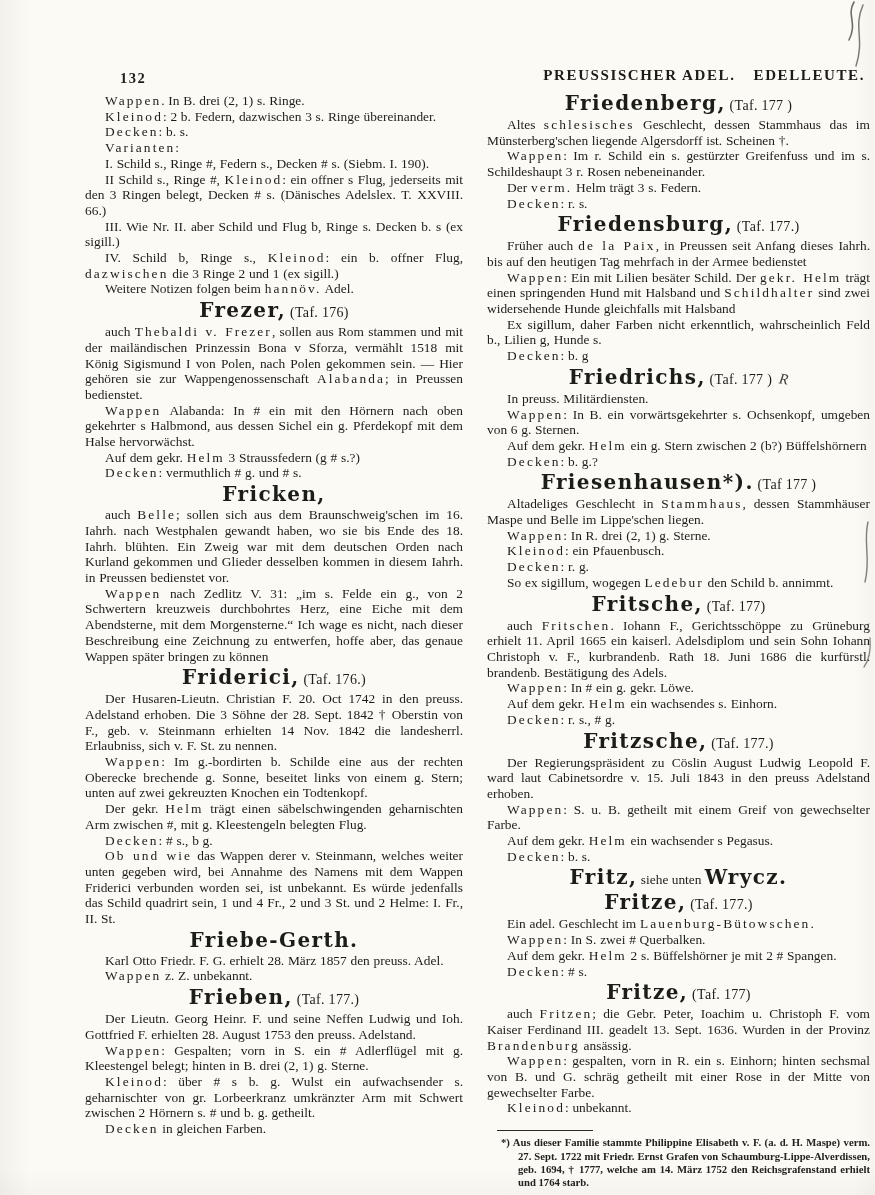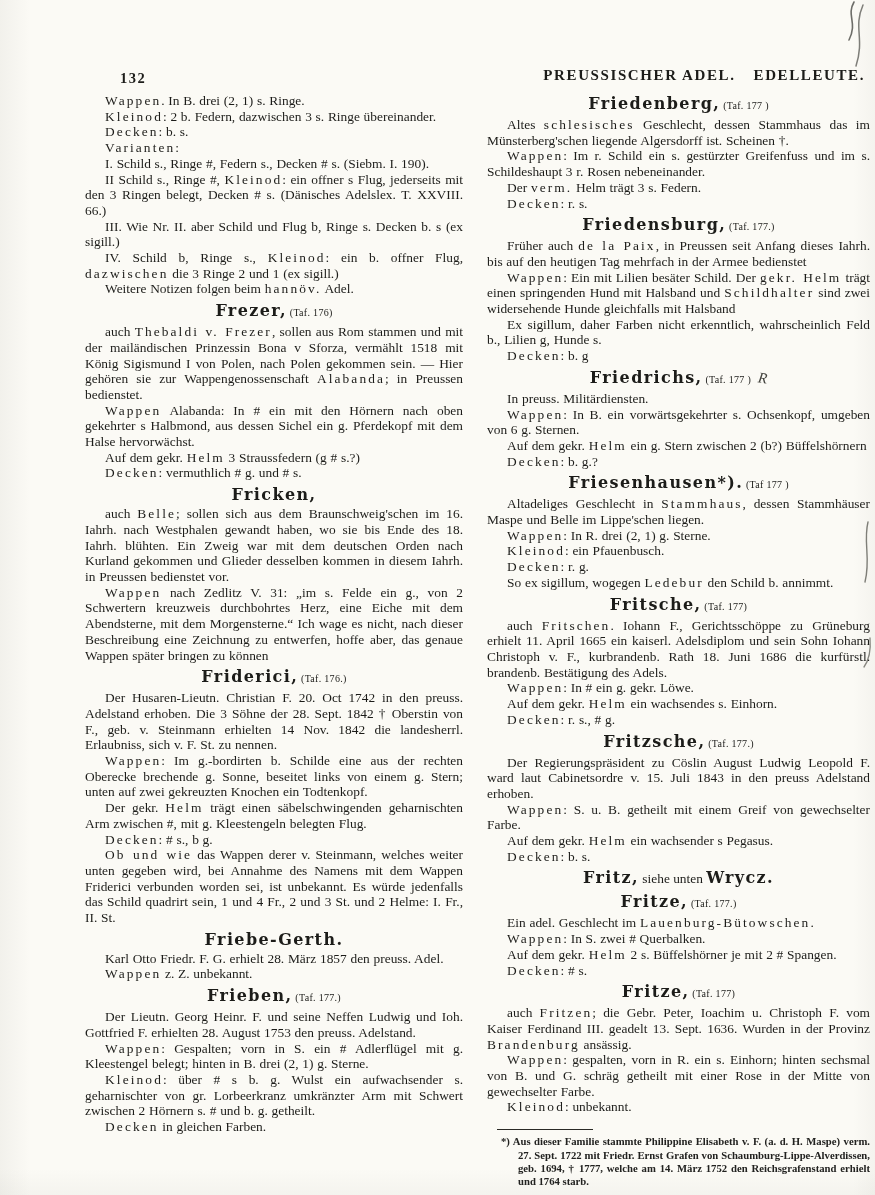--- a/index.html
+++ b/index.html
@@ -32,25 +32,25 @@
   .para {
     margin:0; text-indent:1.5em; text-align:justify;
     font-size:13.4px; line-height:15.7px;
     word-spacing:0.4px;
   }
   .sperr { letter-spacing:2.1px; }
   .entry-heading {
     text-align:center; margin:4px 0 2px; line-height:19px; text-indent:0;
   }
   .ename {
-    font-weight:bold; font-size:16px; letter-spacing:1.4px;
+    font-weight:bold; font-size:20px; letter-spacing:1.4px;
     font-family:"DejaVu Serif","Liberation Serif",serif;
   }
   .emid { font-size:13.4px; font-weight:normal; }
-  .etaf { font-size:10px; font-weight:normal; letter-spacing:0.3px; }
+  .etaf { font-size:14px; font-weight:normal; letter-spacing:0.3px; }
   .pen-r {
     font-style:italic; font-size:15px; color:#44443f; margin-left:7px;
     display:inline-block; transform:rotate(8deg);
   }
   .footnote-rule {
     border:none; border-top:1.2px solid #2a2a26;
     width:96px; margin:14px 0 5px 10px;
   }
   .footnote {
     margin:0 0 0 14px; font-size:10.7px; font-weight:bold; line-height:13.4px;

